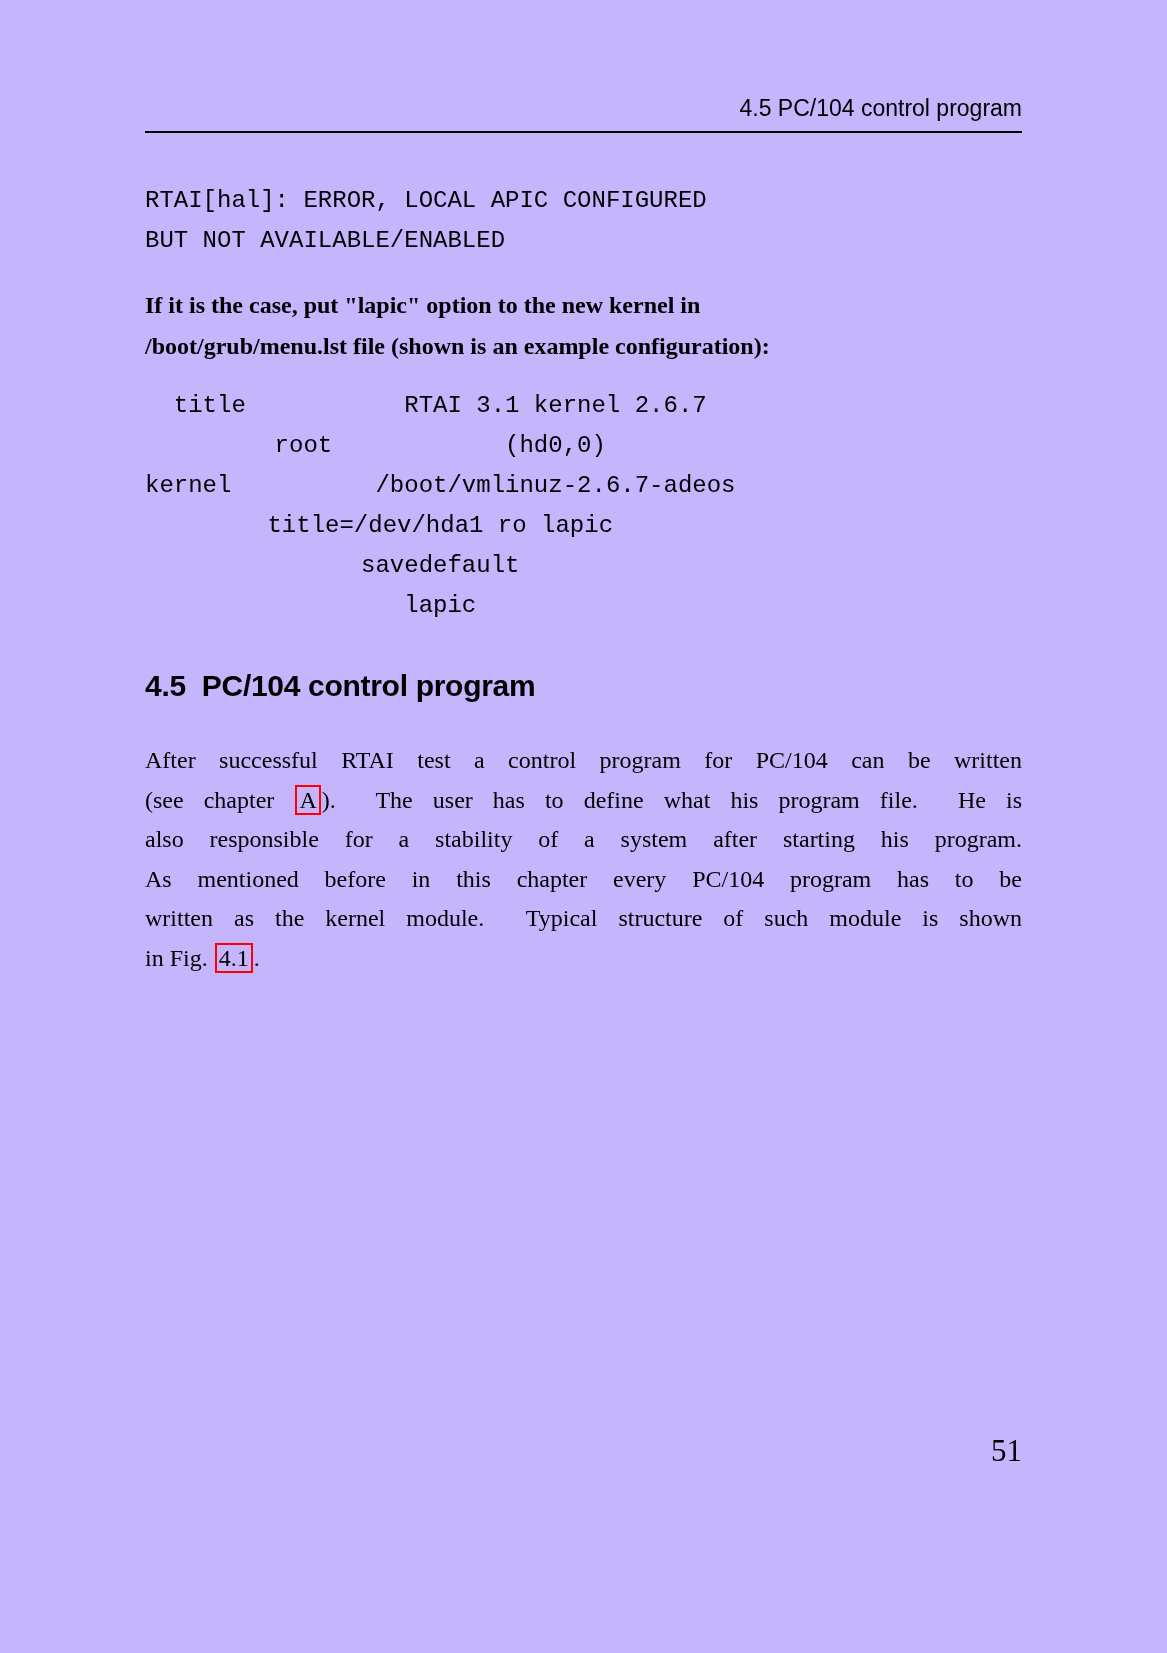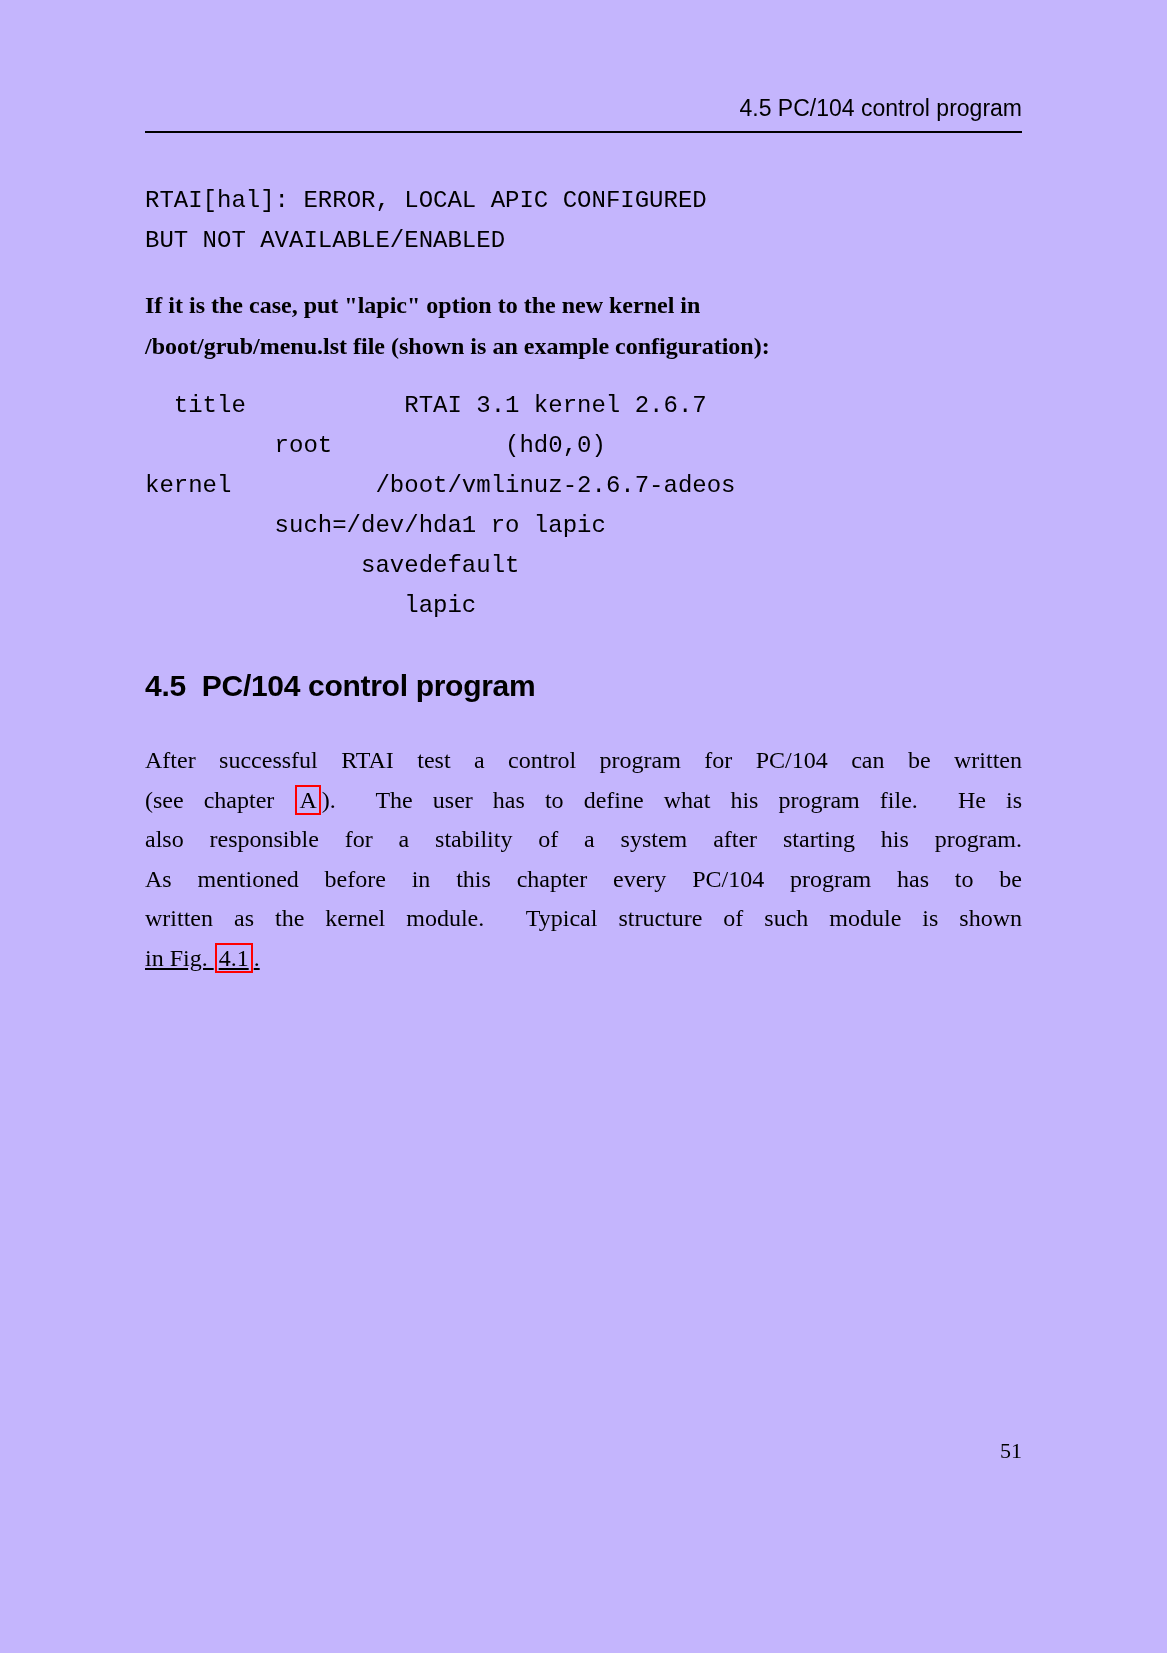--- a/index.html
+++ b/index.html
@@ -92,38 +92,37 @@
   }
   .body-line {
     white-space: pre-wrap;
     line-height: 39.6px;
     text-align: justify;
     text-align-last: justify;
   }
   .body-line.no-justify {
     text-align: left;
     text-align-last: left;
-    text-decoration: underline;
   }
   .body-line span { white-space: pre-wrap; }
 
   
   .link-box {
     border: 2px solid #ff0000;
     padding: 0 2px;
     margin: 0 1px;
   }
 
   
   .page-number {
     position: absolute;
     right: 145px;
     top: 1436px;
     font-family: "Liberation Serif", serif;
-    font-size: 22px;
+    font-size: 31px;
     line-height: 30px;
   }
 </style>
 </head>
 <body>
 
 <div class="page">
 
   <div class="running-header">
     <span>4.5 PC/104 control program</span>
@@ -140,21 +139,21 @@
 
   <div class="serif-line">If it is the case, put "lapic" option to the new kernel in</div>
       <div class="serif-line">/boot/grub/menu.lst file (shown is an example configuration):</div>
     </div>
 
   <div class="mono-block code-block">
 
   <div class="mono-line">title           RTAI 3.1 kernel 2.6.7</div>
       <div class="mono-line">root            (hd0,0)</div>
       <div class="mono-line">kernel          /boot/vmlinuz-2.6.7-adeos</div>
-      <div class="mono-line">such=/dev/hda1 ro lapic</div>
+      <div class="mono-line">title=/dev/hda1 ro lapic</div>
       <div class="mono-line">savedefault</div>
       <div class="mono-line">lapic</div>
     </div>
 
   <h2 class="section-heading">
     <span class="section-number">4.5</span><span class="section-title">PC/104 control program</span>
   </h2>
 
   <div class="body-par">
 

